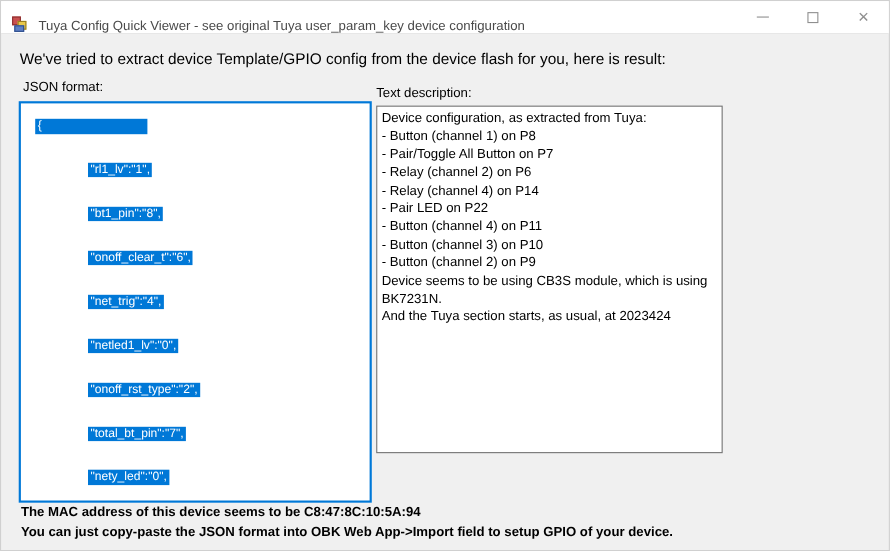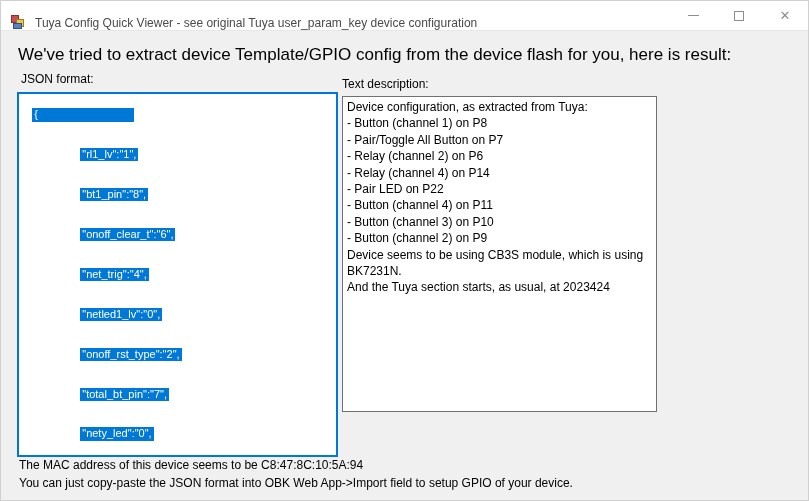--- a/index.html
+++ b/index.html
@@ -26,21 +26,21 @@
   .title-text { font-size:12px; color:#4a4a4a; white-space:nowrap; }
   .win-controls { margin-left:auto; display:flex; height:100%; }
   .win-btn { width:46px; height:100%; display:flex; align-items:center; justify-content:center; color:#8f8f8f; }
   .glyph-min { width:11px; height:0; border-top:1px solid #8f8f8f; display:block; }
   .glyph-max { width:10px; height:10px; border:1px solid #8f8f8f; display:block; background:transparent; }
   .glyph-close { font-size:13px; line-height:13px; color:#8f8f8f; }
 
   
   .heading {
     position:absolute; left:17px; top:44px;
-    font-size:17px; color:#000000; white-space:nowrap;
+    font-size:14px; color:#000000; white-space:nowrap;
   }
   .panel-label { position:absolute; font-size:12px; color:#000000; }
   .json-label { left:20px; top:71px; }
   .text-label { left:341px; top:76px; }
 
   
   .json-box {
     position:absolute; left:16px; top:91px;
     width:321px; height:365px;
     background:#ffffff;
@@ -60,21 +60,21 @@
     position:absolute; left:341px; top:95px;
     width:315px; height:316px;
     background:#ffffff;
     border:1px solid #707070;
     padding:2px 4px;
     overflow:hidden;
   }
   .desc-line { font-size:12px; line-height:16.4px; color:#000000; }
 
   
-  .footer-line { position:absolute; left:18px; font-size:12px; color:#000000; white-space:nowrap; }
+  .footer-line { position:absolute; left:18px; font-size:12px; color:#000000; white-space:nowrap;font-weight:bold; }
   .footer-mac  { top:457px; }
   .footer-hint { top:475px; }
 </style>
 </head>
 <body>
 
 <div class="titlebar">
   <div class="app-icon">
     <span class="sq-red"></span>
     <span class="sq-yellow"></span>

